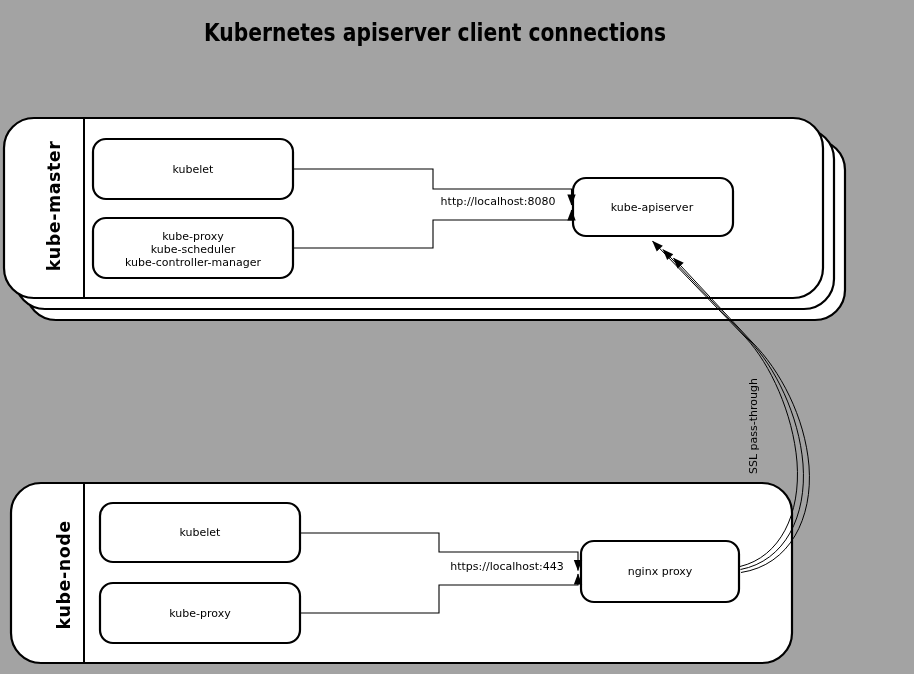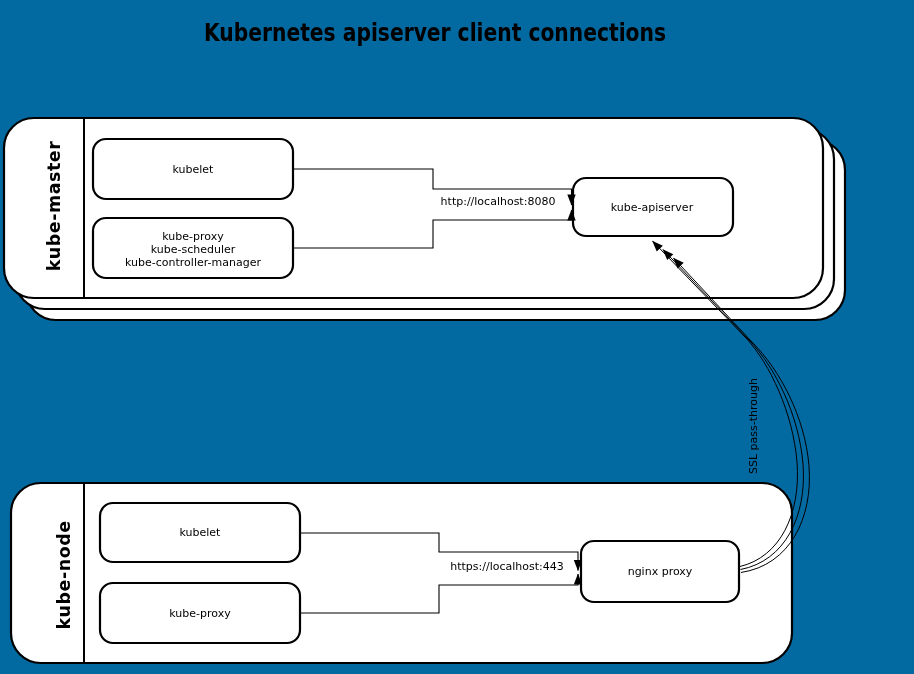--- a/index.html
+++ b/index.html
@@ -4,21 +4,21 @@
 <style>
   html, body {
     margin: 0;
     padding: 0;
     background: #ffffff;
   }
   .screen {
     position: relative;
     width: 914px;
     height: 674px;
-    background: #0369a1;
+    background: #a3a3a3;
     overflow: hidden;
     font-family: "DejaVu Sans", "Liberation Sans", sans-serif;
   }
   svg {
     display: block;
   }
   .node-rect {
     fill: #ffffff;
     stroke: #000000;
     stroke-width: 2.2;

